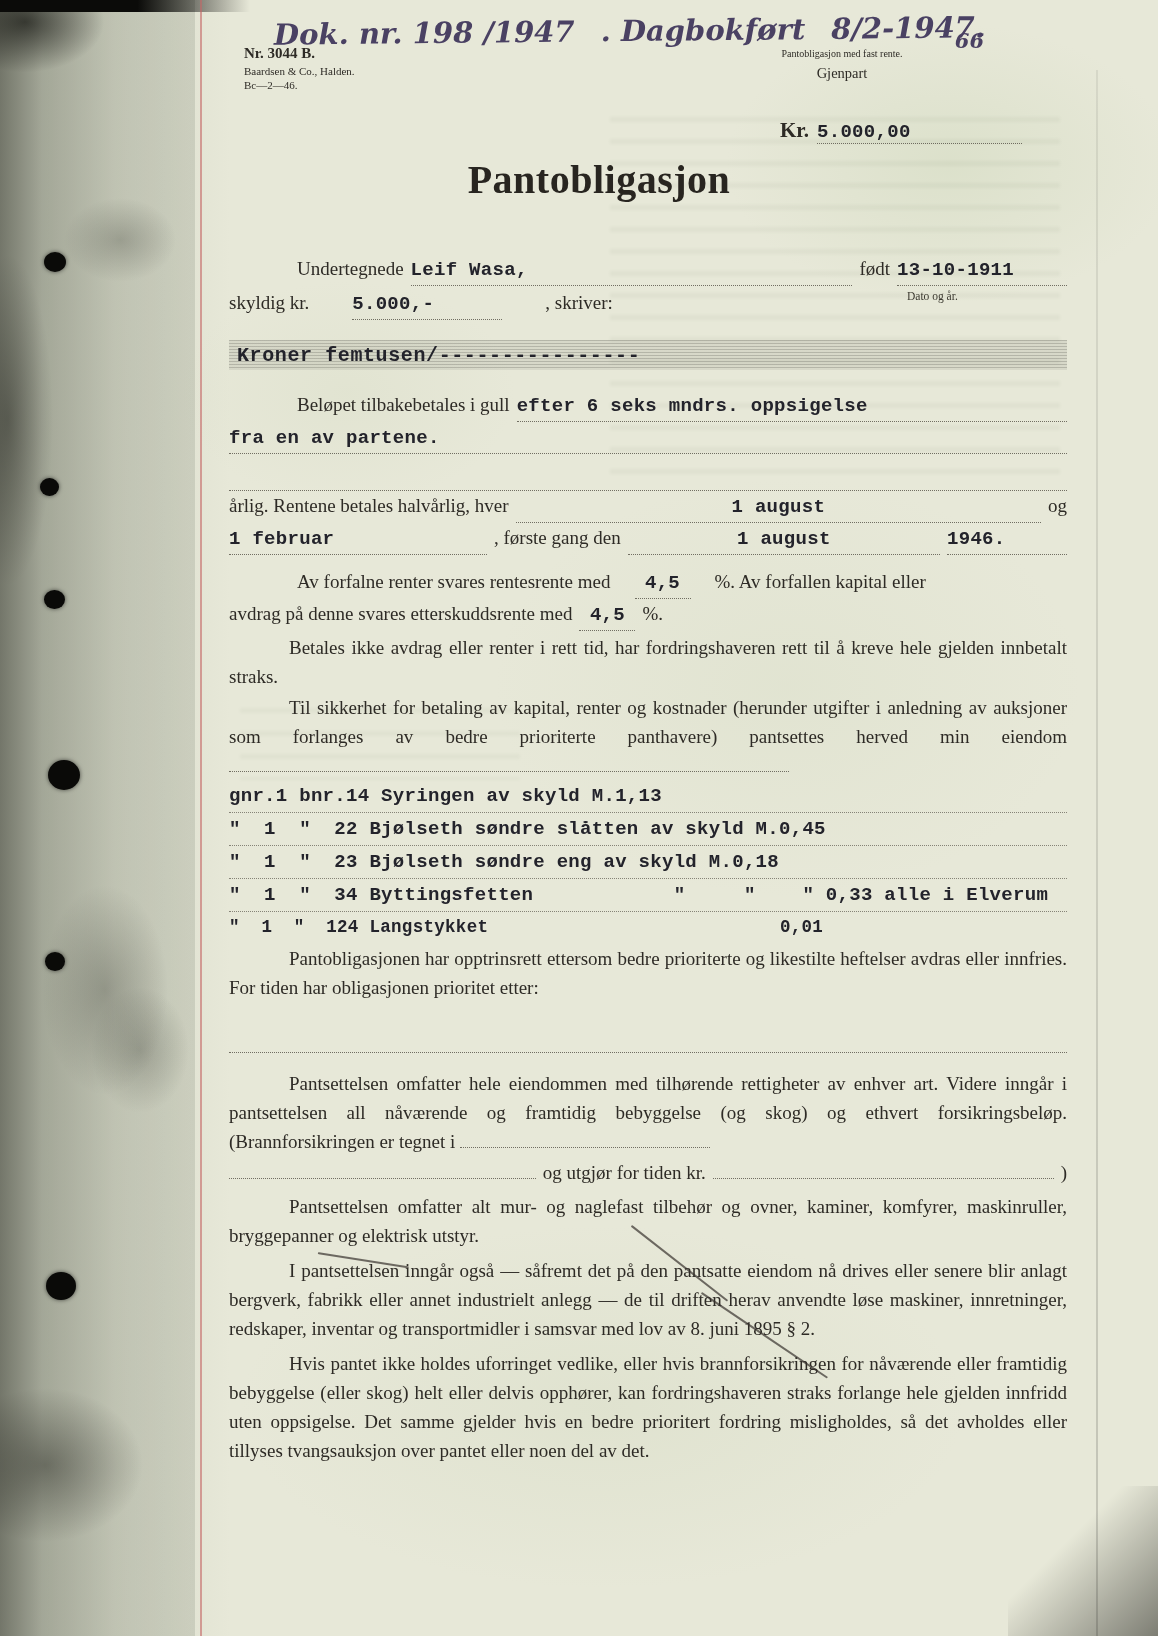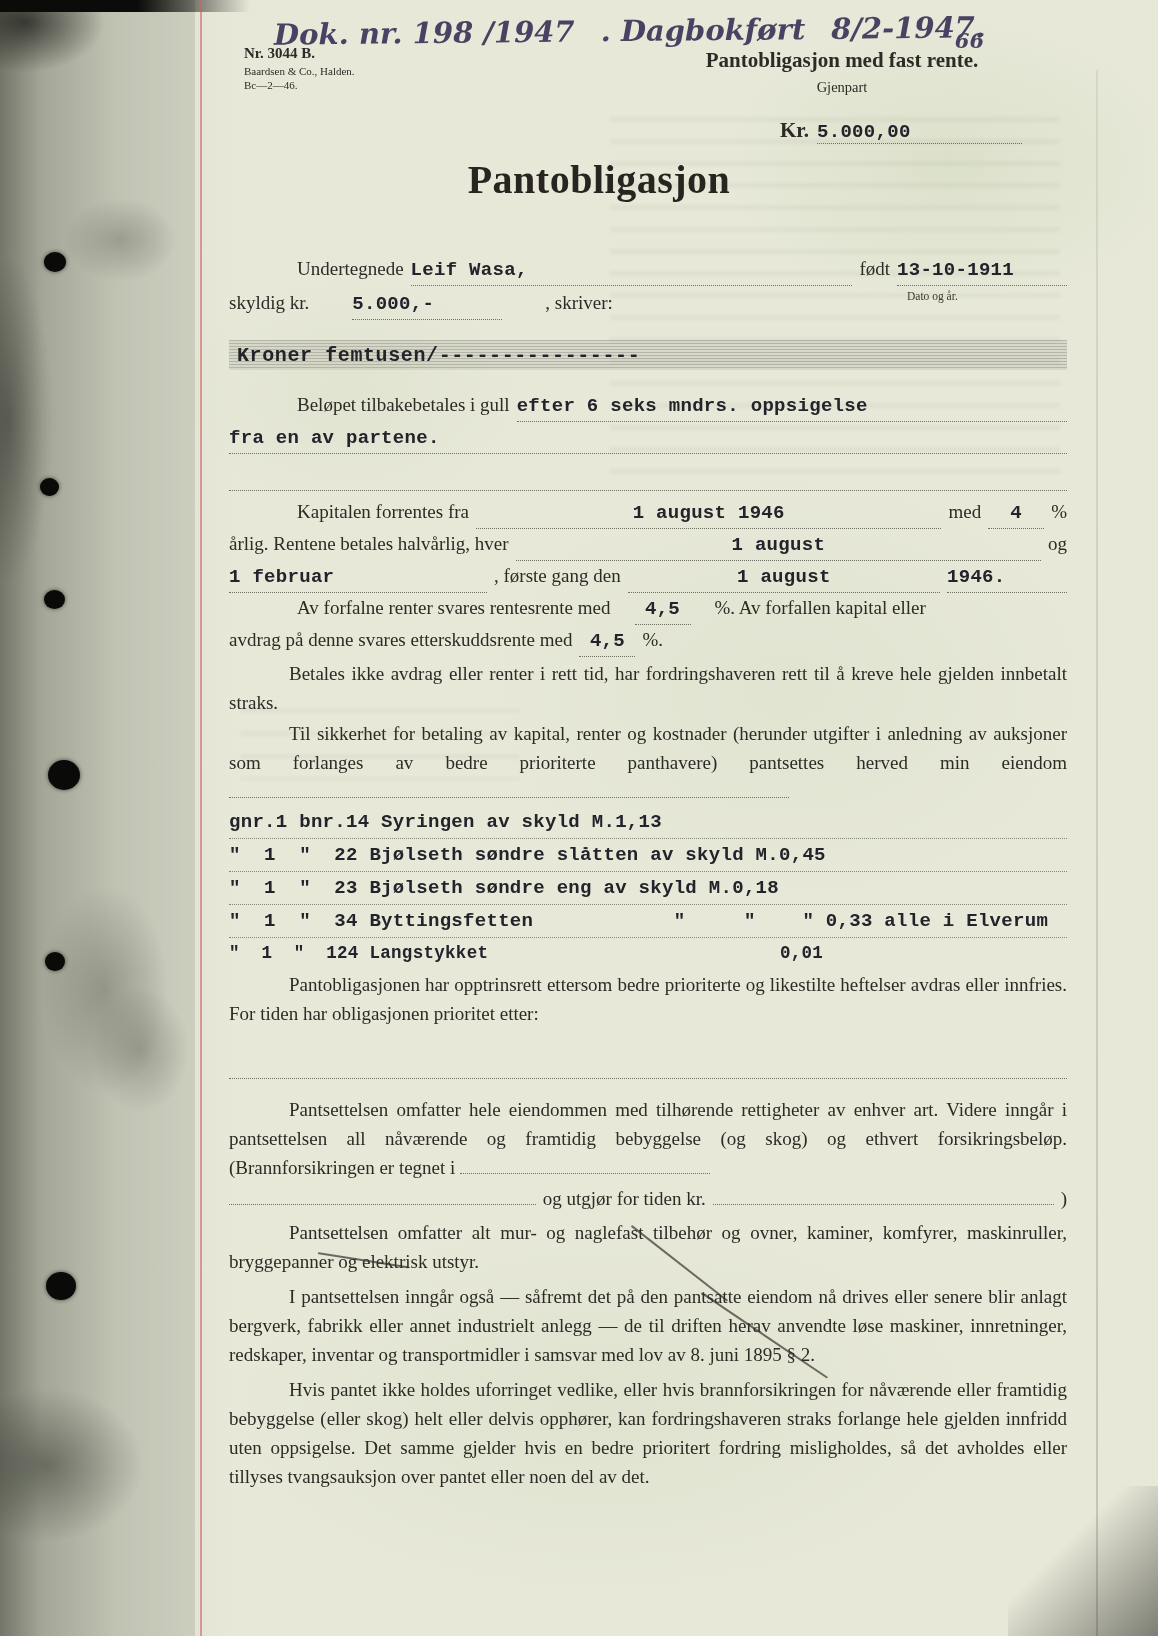--- a/index.html
+++ b/index.html
@@ -54,21 +54,21 @@
 
   .stamp-row{position:absolute;top:14px;left:52px;display:flex;gap:26px;align-items:baseline;
     font-size:29px;transform:rotate(-0.6deg);white-space:nowrap;}
   .page-num{position:absolute;top:28px;right:76px;font-size:21px;}
 
   .printer-block{position:absolute;top:44px;left:22px;line-height:1.3;}
   .printer-block .fno{font-size:15px;font-weight:700;}
   .printer-block .small{font-size:11px;}
 
   .type-block{position:absolute;top:48px;left:455px;width:330px;text-align:center;}
-  .type-block .t1{font-size:21px;font-weight:700;}
+  .type-block .t1{font-size:10px;font-weight:400;}
   .type-block .t2{font-size:14.5px;margin-top:6px;}
 
   .amount-row{position:absolute;top:118px;left:558px;width:242px;display:flex;align-items:baseline;gap:8px;}
   .amount-row .cur{font-size:21px;font-weight:700;}
   .amount-row .fill{flex:1;}
 
   .title{position:absolute;top:156px;left:0;width:100%;margin:0;text-align:center;
     font-size:40px;font-weight:700;letter-spacing:0.5px;transform:translateX(-42px);color:#282520;}
 
   .body{position:absolute;top:254px;left:7px;width:838px;font-size:19px;}
@@ -174,40 +174,33 @@
       <div class="row indent" style="margin-top:20px;">
         <span>Beløpet tilbakebetales i gull</span>
         <span class="fill grow"><span class="typed">efter 6 seks mndrs. oppsigelse</span></span>
       </div>
       <div class="row">
         <span class="fill grow"><span class="typed">fra en av partene.</span></span>
       </div>
 
       <div class="blank-line" style="margin-top:10px;"></div>
 
-      <div class="row indent" style="margin-top:6px;">
-        <span>Kapitalen forrentes fra</span>
-        <span class="fill grow" style="text-align:center;"><span class="typed">1 august 1946</span></span>
-        <span>med</span>
-        <span class="fill w56"><span class="typed">4</span></span>
-        <span>%</span>
-      </div>
       <div class="row">
         <span>årlig.  Rentene betales halvårlig, hver</span>
         <span class="fill grow" style="text-align:center;"><span class="typed">1 august</span></span>
         <span>og</span>
       </div>
       <div class="row">
         <span class="fill w260"><span class="typed">1 februar</span></span>
         <span>, første gang den</span>
         <span class="fill grow" style="text-align:center;"><span class="typed">1 august</span></span>
         <span class="fill w120"><span class="typed">1946.</span></span>
       </div>
 
-      <div class="row indent" style="margin-top:0;gap:24px;">
+      <div class="row indent" style="margin-top:12px;gap:24px;">
         <span>Av forfalne renter svares rentesrente med</span>
         <span class="fill w56"><span class="typed">4,5</span></span>
         <span>%.  Av forfallen kapital eller</span>
       </div>
       <div class="row">
         <span>avdrag på denne svares etterskuddsrente med</span>
         <span class="fill w56"><span class="typed">4,5</span></span>
         <span>%.</span>
       </div>
 

